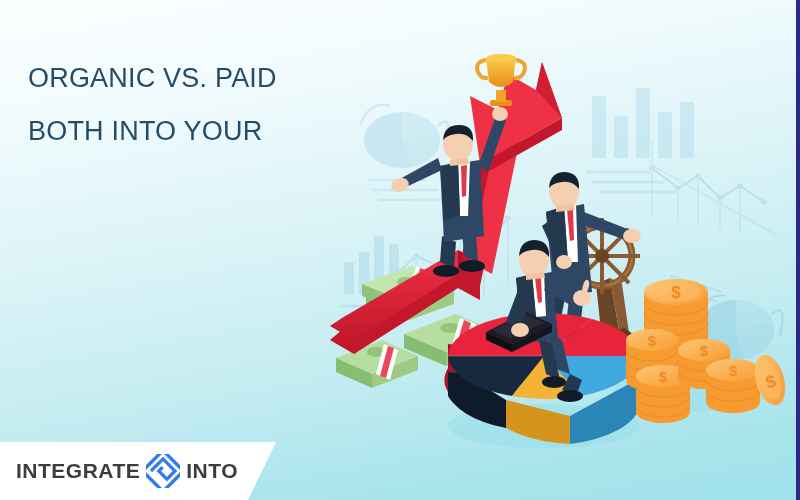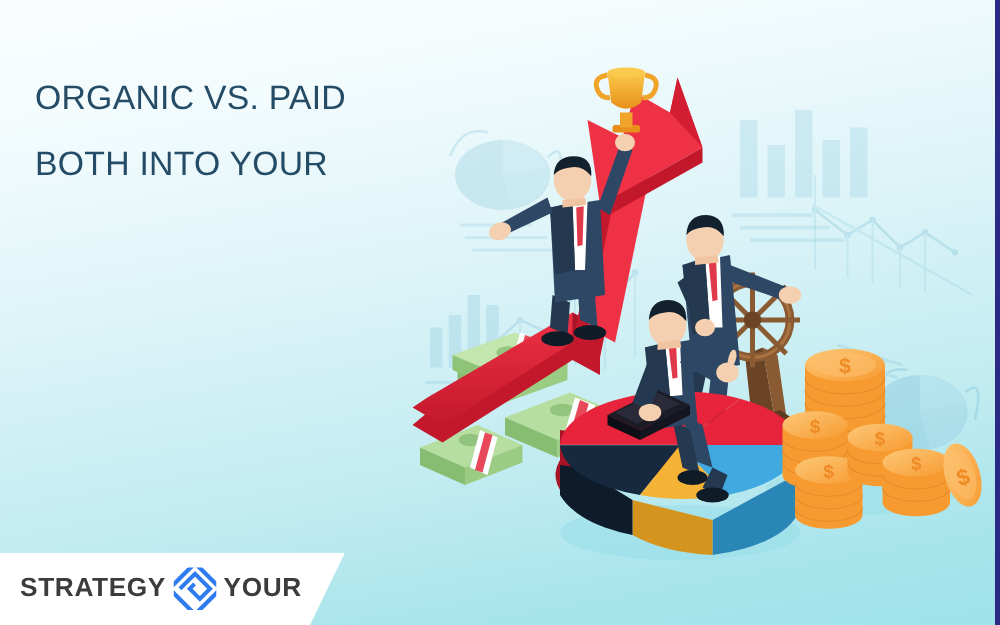--- a/index.html
+++ b/index.html
@@ -428,27 +428,27 @@
     </svg>
   </div>
 
   <div id="title-block">
     <div class="line">ORGANIC VS. PAID</div>
     <div class="line"> BOTH INTO YOUR</div>
   </div>
 
   <div id="logo-banner">
     <div id="logo-inner">
-      <span class="logo-word">STRATEGY</span>
+      <span class="logo-word">INTEGRATE</span>
       <span id="logo-mark">
         <svg width="34" height="34" viewBox="0 0 34 34" xmlns="http://www.w3.org/2000/svg">
           <g transform="rotate(45 17 17)" fill="none" stroke="#2f7bf0">
             <rect x="2.5" y="2.5" width="29" height="29" stroke-width="3.4"></rect>
             <path d="M8.5 25.5 L8.5 8.5 L25.5 8.5 L25.5 20 L14 20 L14 14.5" stroke-width="3.2"></path>
           </g>
         </svg>
       </span>
-      <span class="logo-word">YOUR</span>
+      <span class="logo-word">INTO</span>
     </div>
   </div>
 
   <div id="right-border"></div>
 </div>
 
 </body></html>

